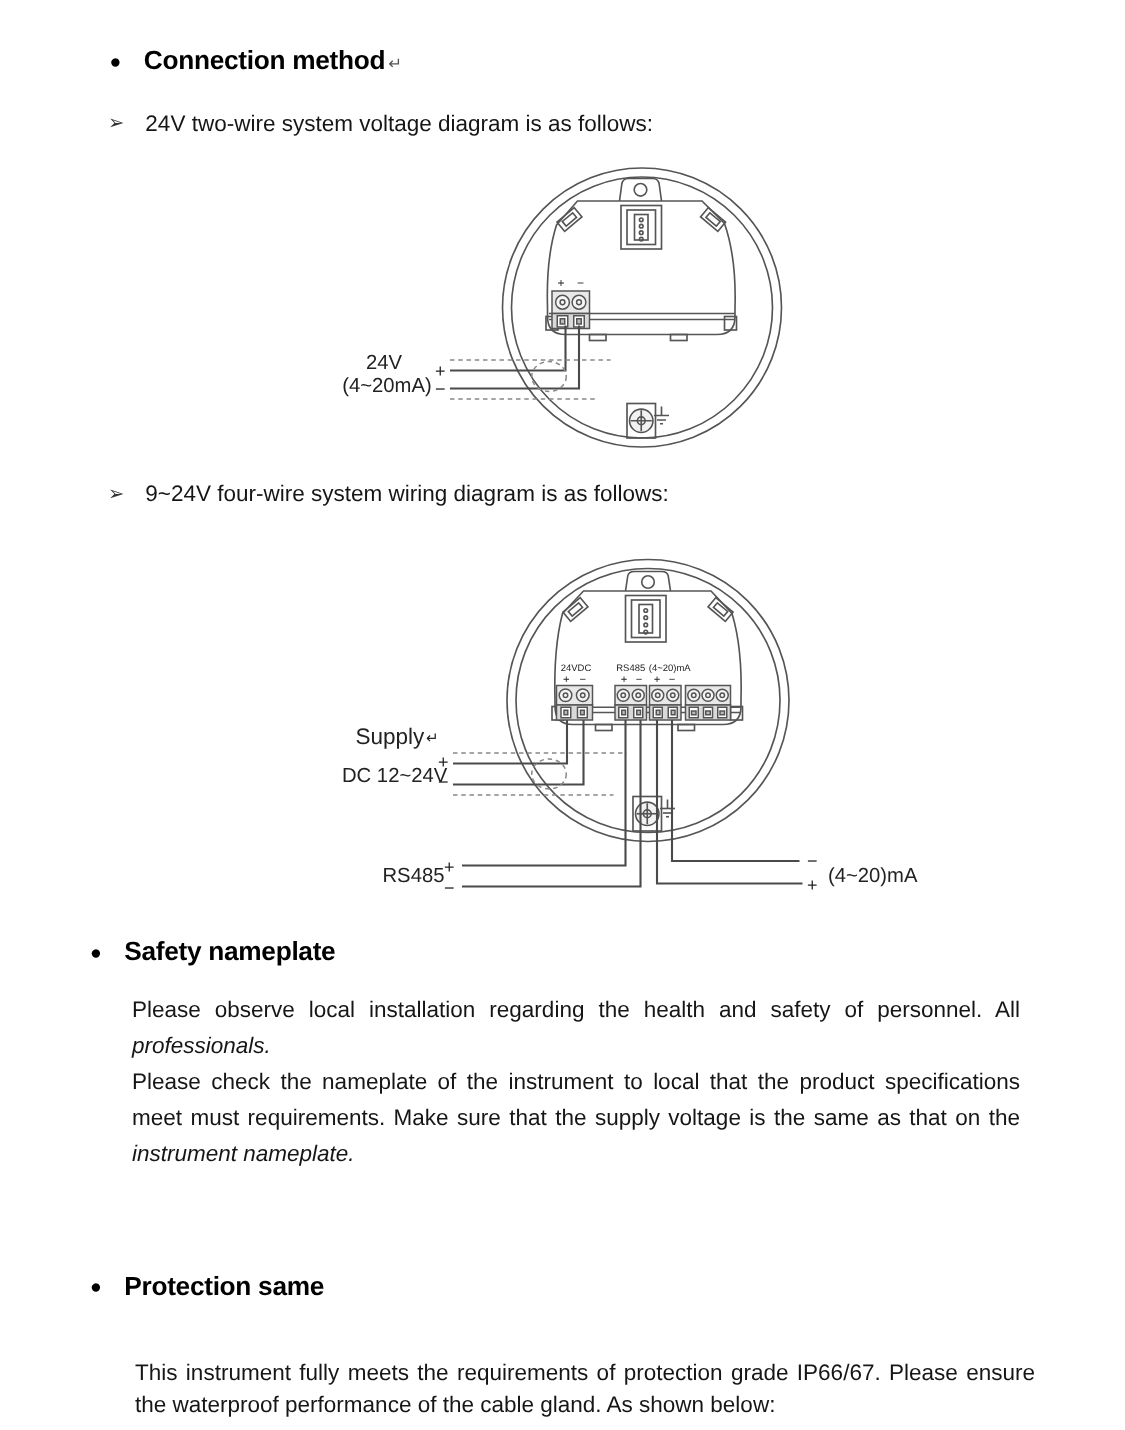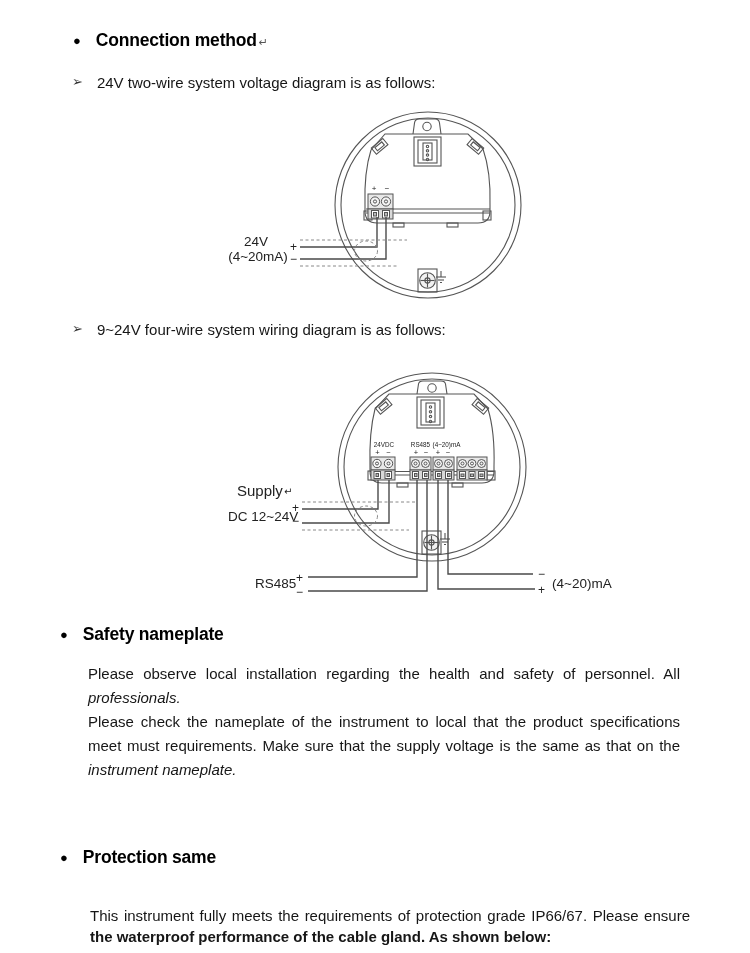--- a/index.html
+++ b/index.html
@@ -10,21 +10,21 @@
   .h-row{position:absolute;display:flex;align-items:center;}
   .bullet{font-size:13px;color:#000;margin-right:15px;line-height:1;}
   .h-title{font-weight:bold;font-size:17.5px;color:#000;letter-spacing:-0.2px;}
   .ret-mark{font-size:11px;color:#555;margin-left:2px;transform:translateY(2px);}
   .arrow-row{position:absolute;display:flex;align-items:flex-start;font-size:15px;color:#161616;}
   .arrow{font-size:13px;color:#333;margin-right:14px;line-height:1.3;}
   .bodyblock{position:absolute;font-size:15px;color:#161616;}
   .jline{width:592px;line-height:24px;text-align:justify;text-align-last:justify;white-space:normal;}
   .jline.last{text-align:left;text-align-last:left;font-style:italic;}
   .pline{width:600px;line-height:21px;text-align:justify;text-align-last:justify;}
-  .pline.last{text-align:left;text-align-last:left;font-weight:bold;}
+  .pline.last{text-align:left;text-align-last:left;}
   svg{display:block;font-family:"Liberation Sans","DejaVu Sans",sans-serif;}
   svg text{fill:#222;stroke:none;}
 </style>
 </head>
 <body>
 
 <div class="page">
 
   <div class="h-row" style="left:73px;top:30px;">
     <span class="bullet">●</span>

